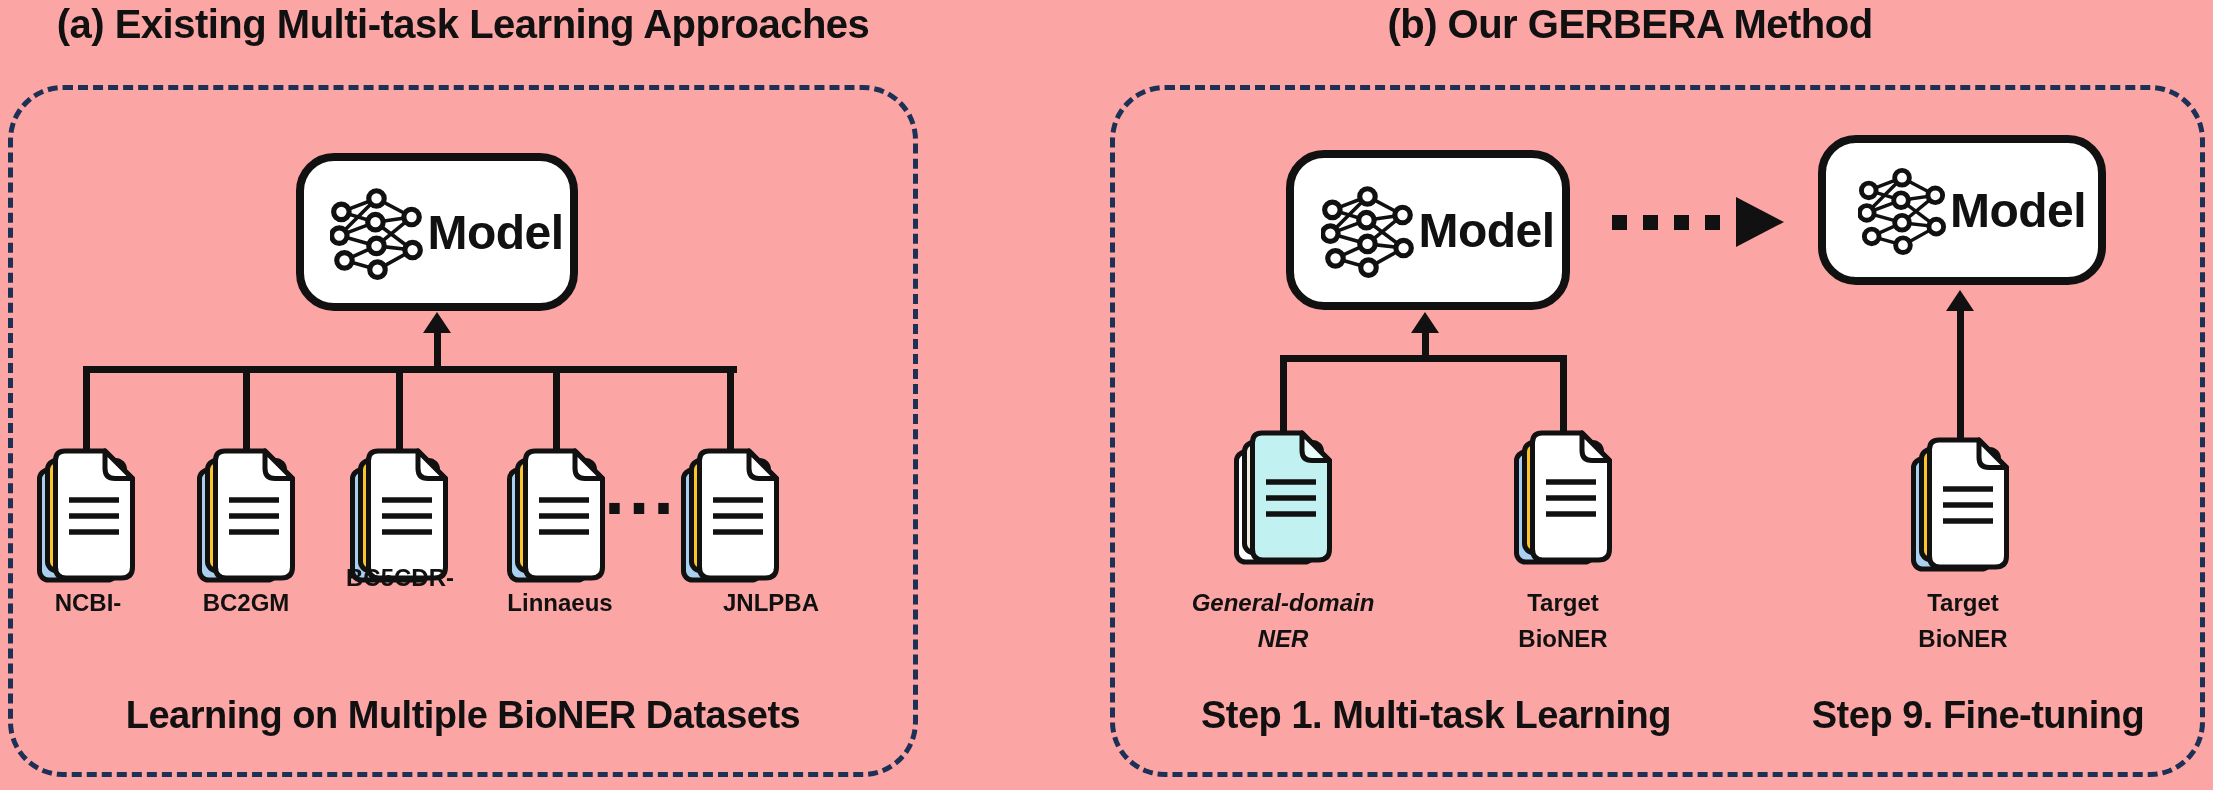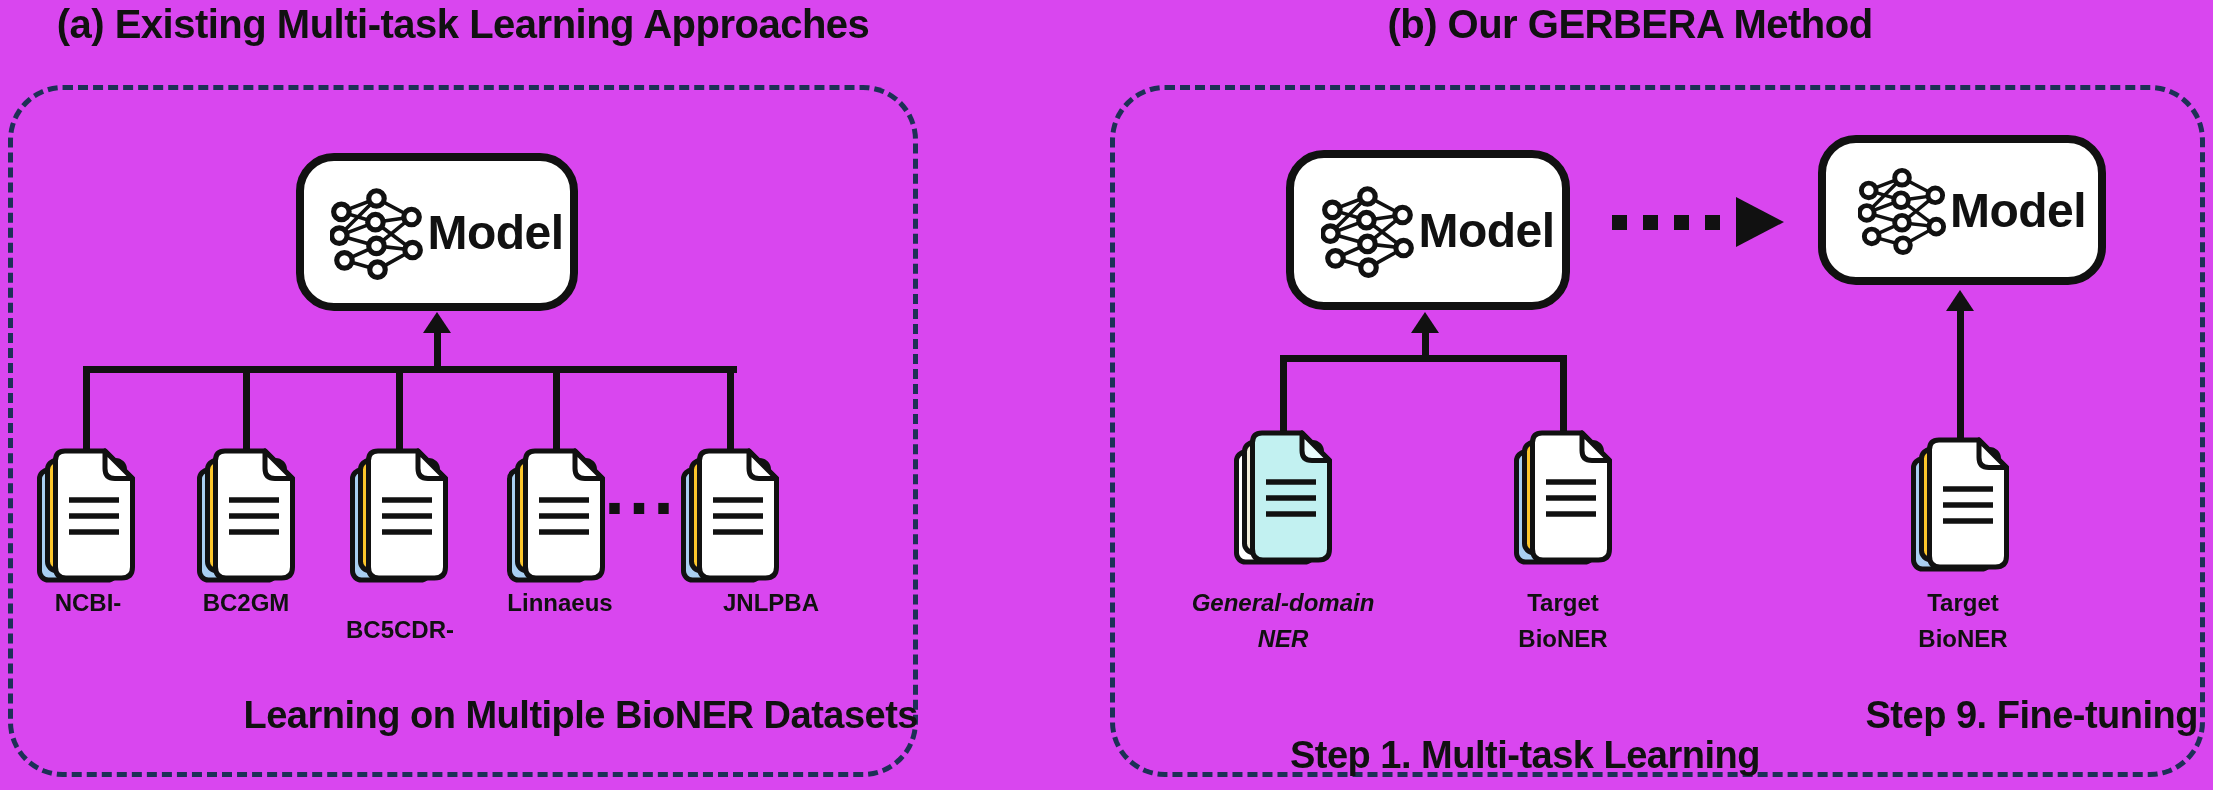--- a/index.html
+++ b/index.html
@@ -1,20 +1,20 @@
 <!DOCTYPE html>
 <html><head>
 <meta charset="utf-8">
 <style>
   html,body{margin:0;padding:0;background:#fff;}
   body{font-family:"Liberation Sans",sans-serif;color:#111;}
-  #canvas{position:relative;width:2213px;height:790px;background:#d946ef;overflow:hidden;}
+  #canvas{position:relative;width:2213px;height:790px;background:#fca5a5;overflow:hidden;}
   .abs{position:absolute;}
   .ttl{font-size:40px;font-weight:700;text-align:center;letter-spacing:-0.5px;white-space:nowrap;}
-  .cap{font-size:38px;font-weight:700;text-align:right;letter-spacing:-0.5px;white-space:nowrap;}
+  .cap{font-size:38px;font-weight:700;text-align:center;letter-spacing:-0.5px;white-space:nowrap;}
   .dlabel{font-size:24px;font-weight:700;text-align:center;line-height:1.5;}
   .dlabel span{display:block;white-space:nowrap;}
   .dashed-box{border:5px dashed #1d3156;border-radius:55px;box-sizing:border-box;background:transparent;}
   .model-box{background:#fff;border:8px solid #111;border-radius:38px;box-sizing:border-box;
              display:flex;align-items:center;justify-content:center;gap:2px;padding-left:20px;}
   .model-label{font-size:48px;font-weight:700;letter-spacing:-0.5px;}
   .vline,.hline{background:#111;}
   .arrow-up{width:0;height:0;border-left:14px solid transparent;border-right:14px solid transparent;border-bottom:21px solid #111;}
   .dot-arrow{display:flex;align-items:center;gap:16px;}
   .dot{width:15px;height:15px;background:#111;}
@@ -121,21 +121,21 @@
 
     <div class="abs ellipsis" style="left:598px;top:452px;width:86px;">...</div>
 
     <div class="abs dlabel" style="left:3px;top:585px;width:170px;">
       <span>NCBI-</span>
     </div>
     <div class="abs dlabel" style="left:161px;top:585px;width:170px;">
       <span>BC2GM</span>
       <span></span>
     </div>
-    <div class="abs dlabel" style="left:315px;top:612px;width:170px;">
+    <div class="abs dlabel" style="left:315px;top:560px;width:170px;">
       <span>BC5CDR-</span>
     </div>
     <div class="abs dlabel" style="left:475px;top:585px;width:170px;">
       <span>Linnaeus</span>
       <span></span>
     </div>
     <div class="abs dlabel" style="left:649px;top:585px;width:170px;text-align:right;">
       <span>JNLPBA</span>
       <span></span>
     </div>
@@ -265,17 +265,17 @@
     </div>
     <div class="abs dlabel" style="left:1478px;top:585px;width:170px;">
       <span>Target</span>
       <span>BioNER</span>
     </div>
     <div class="abs dlabel" style="left:1878px;top:585px;width:170px;">
       <span>Target</span>
       <span>BioNER</span>
     </div>
 
-    <div class="abs cap" style="left:1200px;top:694px;width:560px;margin-top:40px;">Step 1. Multi-task Learning</div>
+    <div class="abs cap" style="left:1156px;top:694px;width:560px;">Step 1. Multi-task Learning</div>
     <div class="abs cap" style="left:1758px;top:694px;width:440px;">Step 9. Fine-tuning</div>
   </div>
 
 </div>
 
 </body></html>

